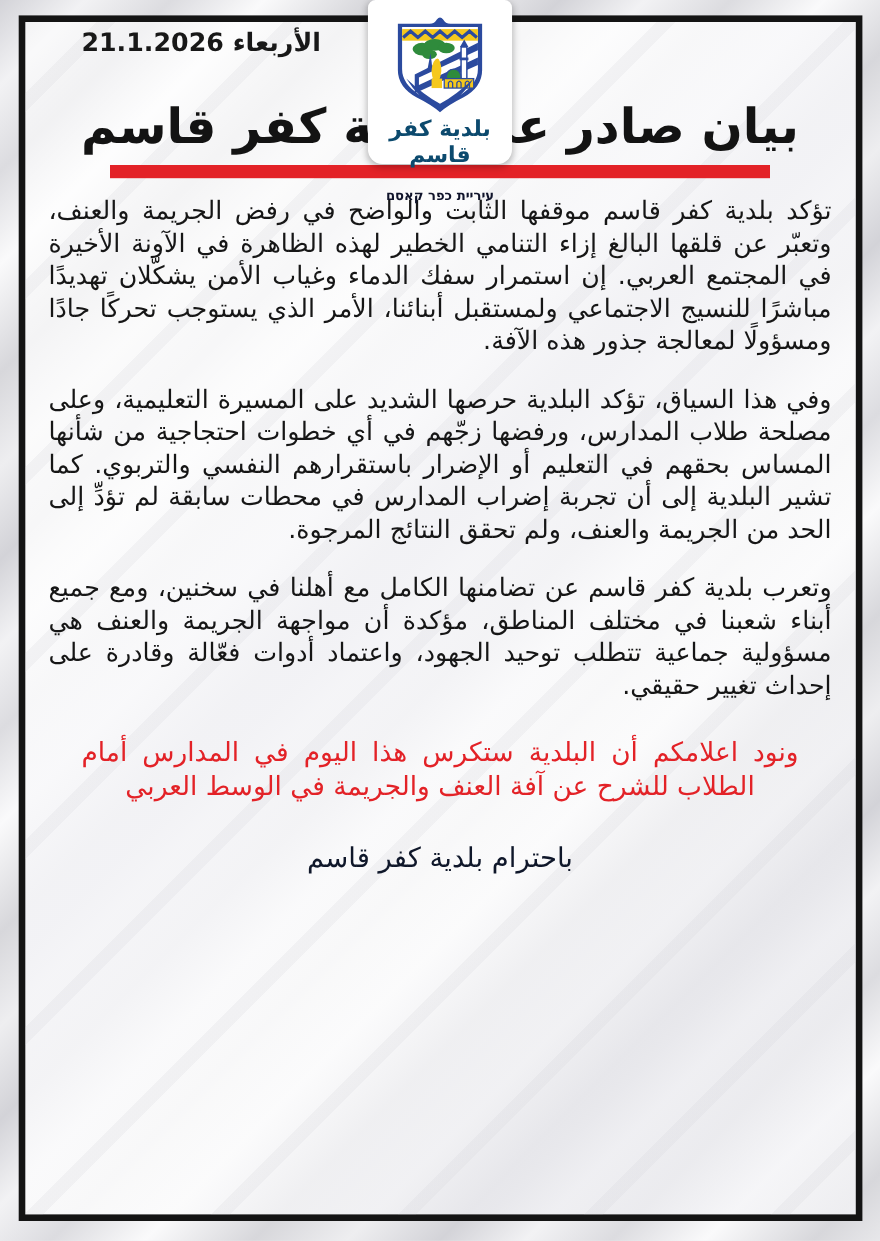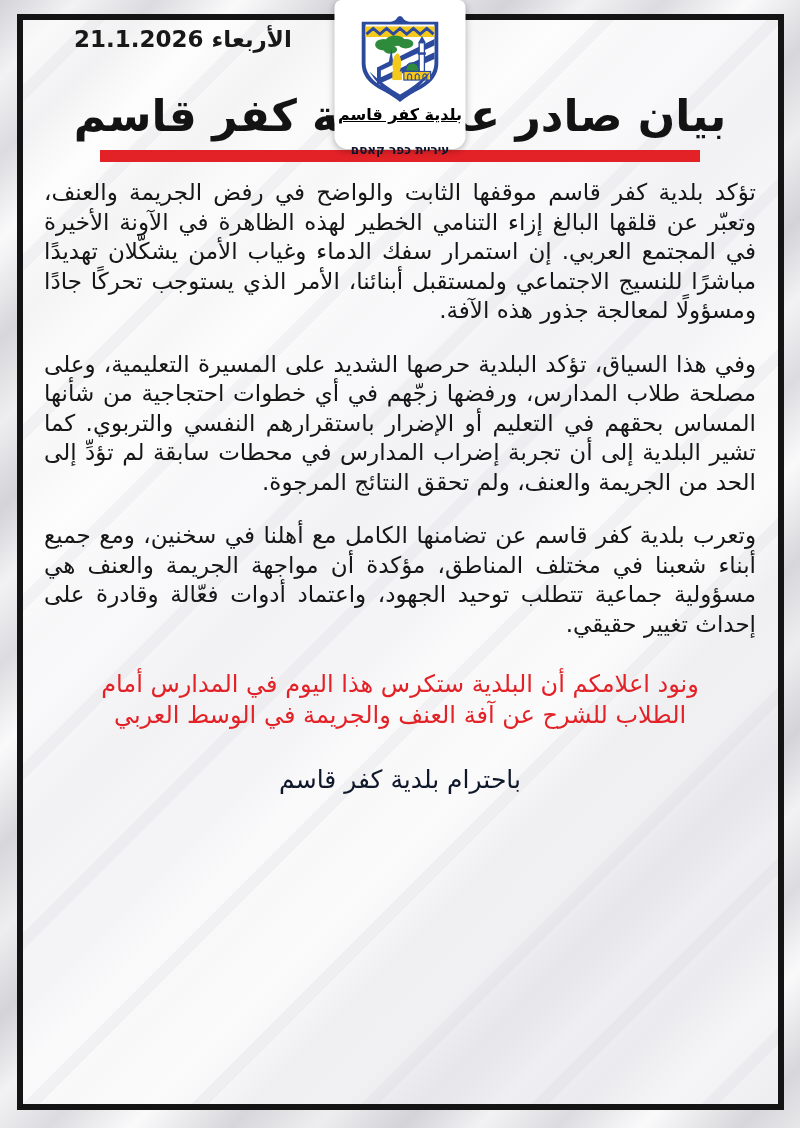--- a/index.html
+++ b/index.html
@@ -38,41 +38,41 @@
   }
   
   .logo-card{
     position:absolute;top:0;left:50%;transform:translateX(-50%);
     width:131px;height:149px;background:#ffffff;
     border-radius:7px 7px 13px 13px;
     box-shadow:0 2px 7px rgba(0,0,0,.28);
     text-align:center;z-index:5;
   }
   .logo-card svg{display:block;margin:14px auto 2px auto;}
-  .logo-ar{font-size:16px;font-weight:bold;color:#000000;line-height:1.15;text-decoration:underline;}
+  .logo-ar{font-size:20px;font-weight:bold;color:#0c4a6e;line-height:1.15;}
   .logo-he{font-size:12px;font-weight:bold;color:#10142b;margin-top:19px;
            font-family:"DejaVu Sans",sans-serif;}
   .content{position:relative;z-index:2;padding-top:92px;}
   .title{
     margin:0;text-align:center;direction:rtl;
     font-size:44px;line-height:1.1;font-weight:bold;color:#131313;
   }
   .title-underline{
     width:600px;height:12px;margin:10px auto 0 auto;background:#e32227;
   }
   .body-text{
     margin:16px 44px 0 44px;direction:rtl;
   }
   .body-text p{
     margin:0 0 24px 0;
     text-align:justify;text-align-last:right;
     font-size:23px;line-height:29.5px;font-weight:normal;color:#161616;
   }
   .body-text p.highlight{
-    color:#e32227;text-align:center;text-align-last:center;
+    color:#e32227;text-align-last:center;
     margin:30px 30px 0 30px;font-size:24px;line-height:31px;
   }
   .body-text p.signature{
     color:#0f172a;text-align:center;text-align-last:center;
     margin:34px 0 0 0;font-size:25px;
   }
 </style>
 </head>
 <body>
 

